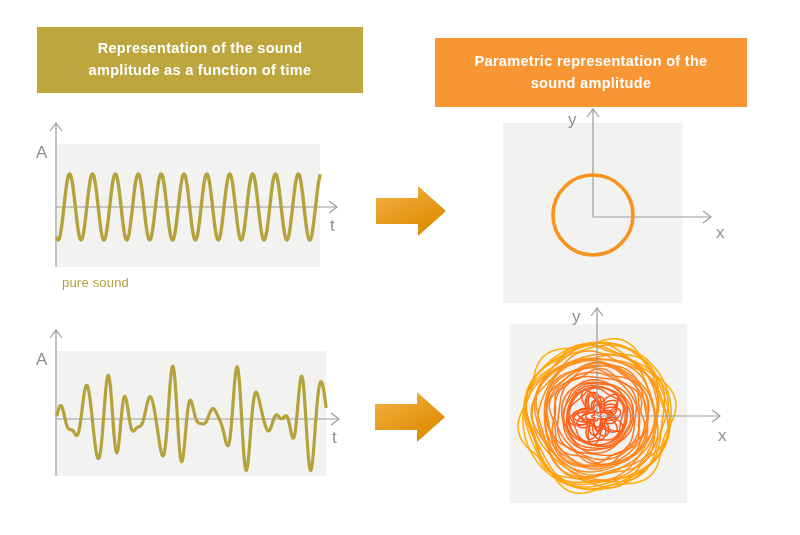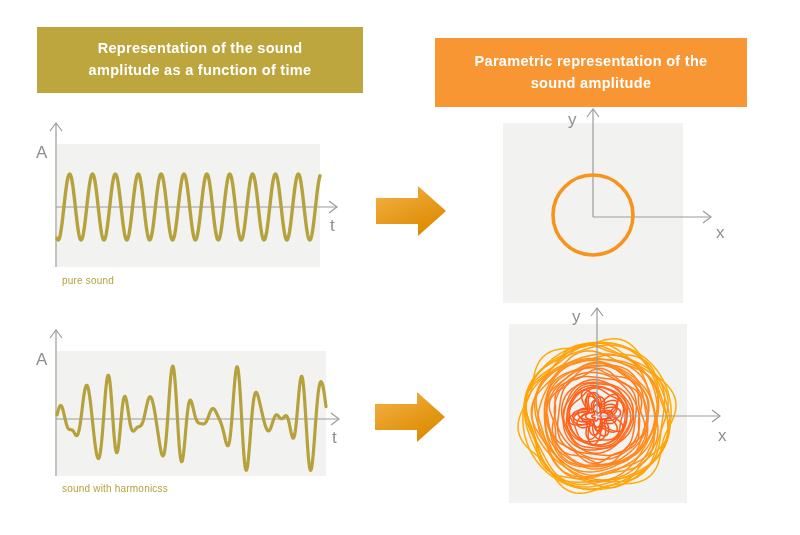--- a/index.html
+++ b/index.html
@@ -11,21 +11,21 @@
   .hdr-left{left:37px;top:27px;width:326px;height:66px;}
   .hdr-right{left:435px;top:26px;width:312px;height:69px;}
   .plot-svg{position:absolute;}
   .svg-pure-time{left:30px;top:105px;}
   .svg-pure-param{left:495px;top:100px;}
   .svg-harm-time{left:30px;top:315px;}
   .svg-harm-param{left:495px;top:298px;}
   .arrow-svg{position:absolute;}
   .arrow-top{left:375px;top:185px;}
   .arrow-bottom{left:374px;top:391px;}
-  .caption{position:absolute;font-size:10px;letter-spacing:0.2px;}
+  .caption{position:absolute;font-size:13px;letter-spacing:0.2px;}
   .cap-pure{left:62px;top:275px;}
   .cap-harm{left:62px;top:483px;}
   .axis-label{font-family:"Liberation Sans",sans-serif;font-size:17px;}
 </style>
 </head>
 <body>
 
 <div class="stage">
 
   <div class="hdr hdr-left" style="background: rgb(188, 166, 61);">Representation of the sound
@@ -59,21 +59,20 @@
   <svg class="plot-svg svg-harm-time" width="320" height="190" viewBox="0 0 320 190">
     <rect class="plot-bg" x="27" y="36" width="269" height="125" fill="#F2F2F1"></rect>
     <line class="ax" x1="26" y1="15" x2="26" y2="161" stroke="#9B9B9B" stroke-width="1.2" fill="none"></line>
     <polyline class="ax" points="20,23 26,15 32,23" stroke="#9B9B9B" stroke-width="1.2" fill="none"></polyline>
     <line class="ax" x1="26" y1="104" x2="309" y2="104" stroke="#9B9B9B" stroke-width="1.2" fill="none"></line>
     <polyline class="ax" points="301,98 309,104 301,110" stroke="#9B9B9B" stroke-width="1.2" fill="none"></polyline>
     <text class="axis-label" x="6" y="50" fill="#8F8F8F">A</text>
     <text class="axis-label" x="302" y="128" fill="#8F8F8F">t</text>
     <path id="wave-harm" d="M27.00 99.92L27.38 98.47L27.77 97.03L28.15 95.65L28.54 94.37L28.92 93.22L29.31 92.25L29.69 91.48L30.07 90.94L30.46 90.65L30.84 90.62L31.23 90.85L31.61 91.34L32.00 92.08L32.38 93.05L32.76 94.24L33.15 95.59L33.53 97.10L33.92 98.71L34.30 100.38L34.69 102.09L35.07 103.78L35.45 105.42L35.84 106.98L36.22 108.42L36.61 109.73L36.99 110.89L37.38 111.88L37.76 112.70L38.14 113.35L38.53 113.85L38.91 114.21L39.30 114.45L39.68 114.59L40.07 114.66L40.45 114.70L40.83 114.72L41.22 114.76L41.60 114.84L41.99 114.99L42.37 115.22L42.76 115.54L43.14 115.96L43.52 116.46L43.91 117.05L44.29 117.70L44.68 118.38L45.06 119.07L45.45 119.73L45.83 120.32L46.21 120.55L46.60 120.62L46.98 120.50L47.37 120.14L47.75 119.52L48.14 118.63L48.52 117.44L48.90 115.96L49.29 114.18L49.67 112.11L50.06 109.78L50.44 107.21L50.83 104.44L51.21 101.50L51.59 98.43L51.98 95.30L52.36 92.14L52.75 89.02L53.13 85.99L53.52 83.10L53.90 80.41L54.28 77.95L54.67 75.78L55.05 73.93L55.44 72.43L55.82 71.31L56.21 70.58L56.59 70.26L56.97 70.34L57.36 70.84L57.74 71.73L58.13 73.02L58.51 74.66L58.90 76.65L59.28 78.95L59.66 81.54L60.05 84.39L60.43 87.45L60.82 90.70L61.20 94.09L61.59 97.61L61.97 101.20L62.35 104.84L62.74 108.50L63.12 112.14L63.51 115.73L63.89 119.23L64.28 122.62L64.66 125.87L65.04 128.94L65.43 131.81L65.81 134.43L66.20 136.78L66.58 138.84L66.97 140.56L67.35 141.91L67.73 142.88L68.12 143.43L68.50 143.53L68.89 143.17L69.27 142.34L69.66 141.01L70.04 139.19L70.42 136.88L70.81 134.09L71.19 130.84L71.58 127.15L71.96 123.07L72.35 118.64L72.73 113.91L73.11 108.96L73.50 103.84L73.88 98.64L74.27 93.45L74.65 88.34L75.04 83.41L75.42 78.74L75.80 74.44L76.19 70.57L76.57 67.22L76.96 64.46L77.34 62.34L77.73 60.93L78.11 60.25L78.49 60.32L78.88 61.16L79.26 62.74L79.65 65.06L80.03 68.06L80.42 71.69L80.80 75.88L81.18 80.54L81.57 85.59L81.95 90.91L82.34 96.40L82.72 101.95L83.11 107.43L83.49 112.73L83.87 117.76L84.26 122.39L84.64 126.54L85.03 130.13L85.41 133.09L85.80 135.36L86.18 136.90L86.56 137.71L86.95 137.77L87.33 137.09L87.72 135.72L88.10 133.70L88.49 131.08L88.87 127.95L89.25 124.40L89.64 120.50L90.02 116.37L90.41 112.11L90.79 107.82L91.18 103.59L91.56 99.53L91.94 95.73L92.33 92.26L92.71 89.19L93.10 86.59L93.48 84.48L93.87 82.91L94.25 81.88L94.63 81.39L95.02 81.44L95.40 81.99L95.79 83.01L96.17 84.44L96.56 86.24L96.94 88.34L97.32 90.67L97.71 93.16L98.09 95.74L98.48 98.36L98.86 100.93L99.25 103.42L99.63 105.75L100.01 107.90L100.40 109.83L100.78 111.51L101.17 112.93L101.55 114.08L101.94 114.96L102.32 115.59L102.70 115.97L103.09 116.14L103.47 116.13L103.86 115.95L104.24 115.66L104.63 115.27L105.01 114.83L105.39 114.35L105.78 113.88L106.16 113.43L106.55 113.03L106.93 112.67L107.32 112.37L107.70 112.12L108.08 111.93L108.47 111.78L108.85 111.65L109.24 111.54L109.62 111.41L110.01 111.24L110.39 111.01L110.77 110.71L111.16 110.29L111.54 109.76L111.93 109.08L112.31 108.26L112.70 107.28L113.08 106.14L113.46 104.86L113.85 103.43L114.23 101.87L114.62 100.21L115.00 98.47L115.39 96.66L115.77 94.84L116.15 93.02L116.54 91.24L116.92 89.53L117.31 87.92L117.69 86.46L118.08 85.15L118.46 84.03L118.84 83.12L119.23 82.43L119.61 81.98L120.00 81.77L120.38 81.81L120.77 82.10L121.15 82.62L121.53 83.38L121.92 84.37L122.30 85.56L122.69 86.95L123.07 88.52L123.46 90.25L123.84 92.13L124.22 94.14L124.61 96.27L124.99 98.50L125.38 100.82L125.76 103.21L126.15 105.68L126.53 108.19L126.91 110.75L127.30 113.34L127.68 115.95L128.07 118.55L128.45 121.14L128.84 123.70L129.22 126.19L129.60 128.61L129.99 130.91L130.37 133.06L130.76 135.03L131.14 136.79L131.53 138.28L131.91 139.48L132.29 140.33L132.68 140.81L133.06 140.86L133.45 140.46L133.83 139.59L134.22 138.20L134.60 136.30L134.98 133.87L135.37 130.92L135.75 127.46L136.14 123.52L136.52 119.13L136.91 114.35L137.29 109.22L137.67 103.83L138.06 98.25L138.44 92.57L138.83 86.89L139.21 81.30L139.60 75.90L139.98 70.81L140.36 66.11L140.75 61.91L141.13 58.29L141.52 55.34L141.90 53.12L142.29 51.70L142.67 51.10L143.05 51.36L143.44 52.48L143.82 54.46L144.21 57.26L144.59 60.83L144.98 65.12L145.36 70.05L145.74 75.53L146.13 81.44L146.51 87.69L146.90 94.14L147.28 100.68L147.67 107.17L148.05 113.50L148.43 119.54L148.82 125.19L149.20 130.33L149.59 134.88L149.97 138.76L150.36 141.91L150.74 144.30L151.12 145.88L151.51 146.66L151.89 146.64L152.28 145.85L152.66 144.34L153.05 142.16L153.43 139.38L153.81 136.09L154.20 132.37L154.58 128.33L154.97 124.06L155.35 119.66L155.74 115.23L156.12 110.87L156.50 106.66L156.89 102.69L157.27 99.02L157.66 95.71L158.04 92.82L158.43 90.38L158.81 88.40L159.19 86.89L159.58 85.86L159.96 85.28L160.35 85.14L160.73 85.39L161.12 86.00L161.50 86.91L161.88 88.09L162.27 89.46L162.65 90.99L163.04 92.62L163.42 94.29L163.81 95.97L164.19 97.60L164.57 99.17L164.96 100.63L165.34 101.97L165.73 103.18L166.11 104.23L166.50 105.14L166.88 105.91L167.26 106.54L167.65 107.05L168.03 107.44L168.42 107.75L168.80 107.98L169.19 108.15L169.57 108.28L169.95 108.38L170.34 108.46L170.72 108.54L171.11 108.61L171.49 108.69L171.88 108.76L172.26 108.82L172.64 108.87L173.03 108.89L173.41 108.88L173.80 108.82L174.18 108.69L174.57 108.50L174.95 108.22L175.33 107.86L175.72 107.39L176.10 106.83L176.49 106.17L176.87 105.42L177.26 104.58L177.64 103.67L178.02 102.70L178.41 101.68L178.79 100.65L179.18 99.61L179.56 98.60L179.95 97.63L180.33 96.72L180.71 95.89L181.10 95.17L181.48 94.57L181.87 94.10L182.25 93.76L182.64 93.57L183.02 93.52L183.40 93.61L183.79 93.83L184.17 94.18L184.56 94.64L184.94 95.19L185.33 95.83L185.71 96.54L186.09 97.29L186.48 98.08L186.86 98.89L187.25 99.72L187.63 100.54L188.02 101.37L188.40 102.19L188.78 103.02L189.17 103.85L189.55 104.69L189.94 105.55L190.32 106.45L190.71 107.40L191.09 108.42L191.47 109.50L191.86 110.67L192.24 111.93L192.63 113.29L193.01 114.73L193.40 116.27L193.78 117.87L194.16 119.53L194.55 121.21L194.93 122.88L195.32 124.52L195.70 126.06L196.09 127.47L196.47 128.69L196.85 129.68L197.24 130.37L197.62 130.73L198.01 130.70L198.39 130.23L198.78 129.31L199.16 127.89L199.54 125.96L199.93 123.51L200.31 120.55L200.70 117.11L201.08 113.20L201.47 108.89L201.85 104.21L202.23 99.26L202.62 94.09L203.00 88.82L203.39 83.52L203.77 78.32L204.16 73.30L204.54 68.59L204.92 64.27L205.31 60.46L205.69 57.25L206.08 54.71L206.46 52.92L206.85 51.93L207.23 51.79L207.61 52.51L208.00 54.11L208.38 56.57L208.77 59.86L209.15 63.93L209.54 68.71L209.92 74.12L210.30 80.07L210.69 86.45L211.07 93.14L211.46 100.01L211.84 106.95L212.23 113.81L212.61 120.49L212.99 126.84L213.38 132.76L213.76 138.15L214.15 142.92L214.53 146.98L214.92 150.28L215.30 152.77L215.68 154.43L216.07 155.25L216.45 155.22L216.84 154.39L217.22 152.79L217.61 150.47L217.99 147.51L218.37 143.97L218.76 139.95L219.14 135.54L219.53 130.84L219.91 125.94L220.30 120.93L220.68 115.92L221.06 110.98L221.45 106.20L221.83 101.66L222.22 97.40L222.60 93.50L222.99 89.98L223.37 86.88L223.75 84.21L224.14 82.00L224.52 80.23L224.91 78.89L225.29 77.98L225.68 77.46L226.06 77.32L226.44 77.50L226.83 77.99L227.21 78.73L227.60 79.71L227.98 80.87L228.37 82.19L228.75 83.63L229.13 85.17L229.52 86.79L229.90 88.45L230.29 90.14L230.67 91.85L231.06 93.56L231.44 95.27L231.82 96.96L232.21 98.63L232.59 100.27L232.98 101.89L233.36 103.46L233.75 104.99L234.13 106.46L234.51 107.87L234.90 109.21L235.28 110.47L235.67 111.62L236.05 112.67L236.44 113.60L236.82 114.38L237.20 115.02L237.59 115.50L237.97 115.81L238.36 115.94L238.74 115.90L239.13 115.67L239.51 115.27L239.89 114.70L240.28 113.98L240.66 113.12L241.05 112.13L241.43 111.05L241.82 109.89L242.20 108.70L242.58 107.48L242.97 106.28L243.35 105.11L243.74 104.02L244.12 103.02L244.51 102.13L244.89 101.38L245.27 100.76L245.66 100.31L246.04 100.00L246.43 99.85L246.81 99.85L247.20 99.98L247.58 100.22L247.96 100.56L248.35 100.97L248.73 101.43L249.12 101.90L249.50 102.36L249.89 102.79L250.27 103.17L250.65 103.46L251.04 103.67L251.42 103.77L251.81 103.76L252.19 103.65L252.58 103.44L252.96 103.14L253.34 102.77L253.73 102.36L254.11 101.93L254.50 101.52L254.88 101.16L255.27 100.88L255.65 100.72L256.03 100.71L256.42 100.87L256.80 101.24L257.19 101.81L257.57 102.62L257.96 103.65L258.34 104.89L258.72 106.34L259.11 107.96L259.49 109.73L259.88 111.59L260.26 113.50L260.65 115.40L261.03 117.23L261.41 118.92L261.80 120.42L262.18 121.65L262.57 122.55L262.95 123.08L263.34 123.18L263.72 122.81L264.10 121.94L264.49 120.56L264.87 118.66L265.26 116.25L265.64 113.36L266.03 110.02L266.41 106.29L266.79 102.23L267.18 97.92L267.56 93.44L267.95 88.89L268.33 84.38L268.72 80.00L269.10 75.86L269.48 72.06L269.87 68.70L270.25 65.87L270.64 63.66L271.02 62.12L271.41 61.32L271.79 61.30L272.17 62.08L272.56 63.66L272.94 66.03L273.33 69.17L273.71 73.02L274.10 77.52L274.48 82.59L274.86 88.14L275.25 94.07L275.63 100.27L276.02 106.61L276.40 112.99L276.79 119.27L277.17 125.34L277.55 131.10L277.94 136.42L278.32 141.22L278.71 145.41L279.09 148.92L279.48 151.70L279.86 153.71L280.24 154.92L280.63 155.32L281.01 154.93L281.40 153.76L281.78 151.85L282.17 149.26L282.55 146.04L282.93 142.28L283.32 138.03L283.70 133.40L284.09 128.46L284.47 123.31L284.86 118.03L285.24 112.71L285.62 107.43L286.01 102.27L286.39 97.30L286.78 92.58L287.16 88.16L287.55 84.09L287.93 80.40L288.31 77.13L288.70 74.30L289.08 71.91L289.47 69.98L289.85 68.49L290.24 67.45L290.62 66.84L291.00 66.64L291.39 66.85L291.77 67.43L292.16 68.36L292.54 69.62L292.93 71.19L293.31 73.04L293.69 75.14L294.08 77.47L294.46 80.01L294.85 82.72L295.23 85.59L295.62 88.59L296.00 91.68" fill="none" stroke="#B5A23C" stroke-width="3.2" stroke-linejoin="round" stroke-linecap="round"></path>
   </svg>
-  <div class="caption cap-harm" style="color: rgb(181, 162, 60);">sound with harmonicss</div>
 
   <svg class="plot-svg svg-harm-param" width="250" height="237" viewBox="0 0 250 237">
     <rect class="plot-bg" x="14" y="26" width="178" height="179" fill="#F2F2F1"></rect>
     <g id="spiral-group">
         <path d="M179.0 118.0L179.9 115.3L180.5 112.5L180.9 109.7L181.0 106.9L180.8 104.1L180.3 101.3L179.5 98.6L178.4 96.0L177.0 93.5L175.5 91.2L173.7 88.9L171.8 86.8L169.7 84.9L167.7 83.0L165.6 81.2L163.5 79.5L161.4 77.8L159.5 76.1L157.7 74.4L155.9 72.6L154.3 70.7L152.7 68.8L151.2 66.8L149.8 64.7L148.4 62.5L146.9 60.2L145.4 57.9L143.8 55.6L142.2 53.3L140.4 51.1L138.4 49.0L136.3 47.1L134.1 45.4L131.7 43.9L129.1 42.7L126.5 41.8L123.7 41.2L120.9 40.8L118.1 40.8L115.3 41.0L112.5 41.4L109.7 42.1L107.0 42.8L104.3 43.7L101.7 44.6L99.2 45.6L96.7 46.5L94.2 47.3L91.8 48.0L89.4 48.6L87.0 49.1L84.6 49.5L82.1 49.8L79.5 50.0L76.9 50.1L74.2 50.2L71.5 50.4L68.7 50.6L65.9 50.9L63.0 51.4L60.3 52.0L57.6 52.9L55.0 54.0L52.5 55.4L50.2 57.0L48.1 58.9L46.2 60.9L44.5 63.2L43.1 65.6L41.9 68.2L40.8 70.9L40.0 73.6L39.3 76.3L38.8 79.1L38.3 81.8L37.8 84.5L37.4 87.0L36.9 89.6L36.3 92.0L35.6 94.4L34.8 96.7L33.9 99.0L32.9 101.3L31.8 103.6L30.5 106.0L29.3 108.4L28.1 110.8L26.9 113.4L25.7 116.0L24.8 118.6L24.0 121.4L23.4 124.2L23.1 127.0L23.0 129.8L23.3 132.6L23.9 135.3L24.8 138.0L25.9 140.6L27.3 143.0L28.9 145.4L30.8 147.6L32.7 149.6L34.8 151.6L36.9 153.5L39.0 155.2L41.0 156.9L43.0 158.6L44.9 160.3L46.8 162.1L48.5 163.8L50.1 165.7L51.6 167.7L53.1 169.7L54.6 171.8L56.0 174.1L57.4 176.3L58.9 178.6L60.5 180.9L62.3 183.2L64.1 185.4L66.1 187.4L68.2 189.3L70.5 191.0L72.9 192.4L75.5 193.5L78.2 194.4L80.9 194.9L83.7 195.2L86.6 195.2L89.4 194.9L92.2 194.4L95.0 193.8L97.7 193.0L100.3 192.1L102.9 191.1L105.4 190.2L107.9 189.3L110.3 188.5L112.7 187.8L115.1 187.2L117.6 186.8L120.0 186.4L122.5 186.2L125.1 186.0L127.7 185.9L130.5 185.7L133.2 185.6L136.0 185.4L138.8 185.0L141.6 184.5L144.4 183.8L147.1 182.8L149.7 181.7L152.1 180.2L154.3 178.6L156.4 176.7L158.2 174.5L159.8 172.2L161.2 169.8L162.4 167.2L163.4 164.5L164.2 161.7L164.8 159.0L165.4 156.3L165.8 153.6L166.3 150.9L166.8 148.3L167.3 145.8L167.9 143.4L168.6 141.0L169.4 138.7L170.3 136.4L171.4 134.1L172.5 131.8L173.7 129.4L175.0 127.0L176.2 124.6L177.4 122.0L178.5 119.4L179.5 116.7Z" fill="none" stroke="#ffac05" stroke-width="1.5"></path>
         <path d="M176.1 118.0L176.1 115.4L176.1 112.8L176.0 110.2L175.8 107.6L175.4 105.0L175.0 102.4L174.5 99.9L173.9 97.3L173.2 94.8L172.4 92.3L171.5 89.8L170.6 87.4L169.5 85.0L168.4 82.6L167.1 80.3L165.8 78.0L164.4 75.8L162.9 73.6L161.3 71.5L159.6 69.5L157.9 67.5L156.1 65.6L154.2 63.7L152.3 61.9L150.2 60.2L148.2 58.6L146.0 57.1L143.9 55.6L141.6 54.2L139.3 52.9L137.0 51.7L134.6 50.6L132.2 49.6L129.8 48.6L127.3 47.8L124.8 47.0L122.3 46.4L119.7 45.8L117.2 45.3L114.6 44.9L112.0 44.6L109.4 44.4L106.9 44.3L104.3 44.3L101.7 44.4L99.1 44.5L96.6 44.8L94.0 45.1L91.5 45.5L89.0 46.0L86.5 46.6L84.0 47.3L81.6 48.0L79.2 48.9L76.8 49.8L74.4 50.8L72.1 51.8L69.8 53.0L67.6 54.2L65.4 55.4L63.3 56.8L61.2 58.2L59.1 59.7L57.1 61.2L55.1 62.8L53.2 64.5L51.4 66.2L49.6 68.0L47.9 69.9L46.2 71.8L44.6 73.7L43.0 75.8L41.5 77.8L40.1 79.9L38.8 82.1L37.5 84.3L36.3 86.5L35.2 88.8L34.1 91.1L33.1 93.5L32.2 95.9L31.4 98.3L30.7 100.8L30.0 103.3L29.4 105.8L28.9 108.3L28.5 110.9L28.2 113.5L28.0 116.0L27.9 118.6L27.9 121.2L27.9 123.8L28.1 126.4L28.3 129.0L28.7 131.6L29.1 134.2L29.6 136.7L30.2 139.3L31.0 141.8L31.8 144.3L32.7 146.8L33.7 149.2L34.8 151.6L35.9 154.0L37.2 156.3L38.6 158.5L40.0 160.7L41.5 162.9L43.1 165.0L44.8 167.0L46.5 169.0L48.4 170.9L50.3 172.7L52.2 174.5L54.2 176.2L56.3 177.8L58.5 179.3L60.7 180.7L62.9 182.1L65.2 183.4L67.6 184.6L70.0 185.6L72.4 186.7L74.8 187.6L77.3 188.4L79.8 189.1L82.3 189.8L84.9 190.3L87.4 190.8L90.0 191.1L92.6 191.4L95.2 191.6L97.8 191.7L100.4 191.7L102.9 191.6L105.5 191.4L108.1 191.1L110.6 190.8L113.1 190.3L115.6 189.8L118.1 189.2L120.6 188.5L123.0 187.8L125.4 186.9L127.8 186.0L130.1 185.0L132.4 183.9L134.7 182.8L136.9 181.5L139.1 180.2L141.2 178.9L143.3 177.4L145.4 175.9L147.4 174.4L149.3 172.8L151.2 171.1L153.0 169.3L154.8 167.5L156.5 165.7L158.2 163.7L159.8 161.8L161.3 159.7L162.8 157.7L164.2 155.6L165.5 153.4L166.8 151.2L168.0 148.9L169.1 146.6L170.1 144.3L171.1 141.9L172.0 139.5L172.8 137.1L173.5 134.6L174.1 132.1L174.7 129.6L175.2 127.1L175.5 124.5L175.8 121.9L176.0 119.3L176.1 116.8Z" fill="none" stroke="#ffaa07" stroke-width="1.5"></path>
         <path d="M174.4 118.0L174.0 115.5L173.6 113.0L173.0 110.5L172.4 108.1L171.8 105.7L171.0 103.3L170.2 100.9L169.4 98.6L168.5 96.3L167.6 94.0L166.7 91.8L165.7 89.6L164.7 87.3L163.6 85.1L162.5 83.0L161.4 80.8L160.2 78.6L158.9 76.5L157.6 74.4L156.3 72.3L154.9 70.2L153.4 68.2L151.9 66.2L150.2 64.2L148.5 62.3L146.7 60.4L144.9 58.7L142.9 57.0L140.9 55.4L138.8 53.9L136.6 52.5L134.4 51.2L132.0 50.0L129.7 48.9L127.2 48.0L124.7 47.2L122.2 46.5L119.7 46.0L117.1 45.6L114.5 45.3L112.0 45.1L109.4 45.1L106.8 45.2L104.2 45.3L101.7 45.6L99.2 46.0L96.7 46.5L94.2 47.0L91.8 47.6L89.4 48.3L87.0 49.1L84.7 49.9L82.3 50.7L80.0 51.6L77.8 52.5L75.5 53.5L73.3 54.4L71.1 55.5L68.9 56.5L66.7 57.6L64.5 58.8L62.4 60.0L60.2 61.2L58.1 62.5L56.0 63.9L53.9 65.3L51.9 66.8L49.9 68.3L48.0 70.0L46.1 71.7L44.2 73.5L42.5 75.4L40.8 77.3L39.2 79.4L37.7 81.5L36.3 83.7L35.0 85.9L33.8 88.2L32.8 90.6L31.9 93.1L31.1 95.6L30.4 98.1L29.9 100.6L29.5 103.2L29.2 105.8L29.1 108.4L29.1 110.9L29.2 113.5L29.4 116.1L29.7 118.6L30.1 121.1L30.5 123.6L31.1 126.1L31.7 128.5L32.4 130.9L33.2 133.3L34.0 135.6L34.8 137.9L35.7 140.2L36.6 142.5L37.6 144.7L38.6 147.0L39.6 149.2L40.7 151.4L41.8 153.6L42.9 155.7L44.1 157.9L45.4 160.0L46.7 162.1L48.0 164.2L49.5 166.3L51.0 168.3L52.5 170.3L54.2 172.3L55.9 174.2L57.7 176.0L59.6 177.7L61.6 179.4L63.6 181.0L65.7 182.5L67.9 183.9L70.2 185.1L72.5 186.3L74.9 187.3L77.4 188.2L79.9 189.0L82.4 189.6L84.9 190.1L87.5 190.5L90.1 190.8L92.7 190.9L95.2 190.9L97.8 190.8L100.4 190.6L102.9 190.3L105.4 189.9L107.9 189.4L110.4 188.8L112.8 188.2L115.2 187.5L117.6 186.7L119.9 185.9L122.2 185.1L124.5 184.2L126.8 183.3L129.0 182.3L131.2 181.3L133.4 180.3L135.6 179.2L137.8 178.1L140.0 176.9L142.1 175.7L144.3 174.5L146.4 173.2L148.5 171.8L150.5 170.4L152.6 168.9L154.6 167.3L156.5 165.6L158.4 163.9L160.2 162.1L161.9 160.2L163.6 158.2L165.2 156.1L166.7 154.0L168.0 151.8L169.3 149.5L170.4 147.2L171.4 144.8L172.3 142.3L173.1 139.8L173.7 137.3L174.2 134.8L174.6 132.2L174.8 129.6L174.9 127.0L174.9 124.4L174.8 121.9L174.6 119.3L174.2 116.8Z" fill="none" stroke="#ffa709" stroke-width="1.5"></path>
         <path d="M171.8 118.0L171.3 115.6L170.7 113.2L170.1 110.8L169.4 108.5L168.7 106.2L168.0 103.9L167.2 101.7L166.5 99.5L165.7 97.2L164.9 95.0L164.1 92.9L163.2 90.7L162.4 88.5L161.5 86.3L160.6 84.1L159.6 81.9L158.6 79.7L157.6 77.5L156.5 75.3L155.3 73.1L154.0 71.0L152.7 68.8L151.3 66.8L149.7 64.7L148.1 62.8L146.4 60.9L144.6 59.1L142.7 57.4L140.6 55.8L138.5 54.3L136.4 52.9L134.1 51.7L131.7 50.6L129.3 49.7L126.9 48.9L124.4 48.3L121.9 47.8L119.3 47.4L116.8 47.2L114.2 47.1L111.7 47.1L109.2 47.3L106.6 47.5L104.2 47.9L101.7 48.3L99.3 48.8L96.9 49.4L94.5 50.0L92.2 50.7L89.9 51.4L87.7 52.1L85.4 52.9L83.2 53.6L81.0 54.4L78.8 55.2L76.6 56.0L74.4 56.9L72.2 57.7L70.0 58.6L67.8 59.5L65.6 60.5L63.4 61.5L61.2 62.5L59.0 63.7L56.8 64.8L54.7 66.1L52.6 67.5L50.5 68.9L48.5 70.4L46.5 72.1L44.7 73.8L42.9 75.6L41.2 77.6L39.6 79.6L38.1 81.7L36.8 83.9L35.6 86.2L34.5 88.5L33.6 90.9L32.8 93.4L32.2 95.9L31.7 98.4L31.4 101.0L31.2 103.5L31.1 106.1L31.1 108.6L31.3 111.1L31.6 113.7L31.9 116.1L32.4 118.6L32.9 121.0L33.5 123.4L34.1 125.7L34.8 128.1L35.5 130.3L36.2 132.6L36.9 134.8L37.7 137.1L38.5 139.3L39.3 141.5L40.1 143.7L41.0 145.9L41.8 148.1L42.7 150.3L43.6 152.5L44.6 154.7L45.6 156.9L46.7 159.1L47.8 161.2L49.0 163.4L50.3 165.6L51.6 167.7L53.1 169.7L54.6 171.7L56.3 173.7L58.0 175.6L59.9 177.3L61.8 179.0L63.8 180.6L66.0 182.0L68.2 183.4L70.5 184.6L72.8 185.6L75.2 186.5L77.7 187.3L80.2 187.9L82.7 188.3L85.3 188.7L87.8 188.9L90.4 188.9L92.9 188.9L95.5 188.7L98.0 188.4L100.4 188.0L102.9 187.6L105.3 187.1L107.7 186.5L110.0 185.8L112.3 185.2L114.6 184.5L116.9 183.7L119.1 183.0L121.3 182.2L123.5 181.4L125.7 180.6L127.9 179.8L130.1 178.9L132.3 178.1L134.5 177.2L136.7 176.3L138.9 175.3L141.1 174.3L143.3 173.2L145.5 172.1L147.7 170.9L149.8 169.6L151.9 168.2L154.0 166.7L156.0 165.2L157.9 163.5L159.8 161.8L161.5 159.9L163.2 157.9L164.8 155.9L166.2 153.8L167.5 151.5L168.7 149.2L169.7 146.9L170.6 144.5L171.4 142.0L171.9 139.5L172.4 137.0L172.7 134.4L172.9 131.9L172.9 129.3L172.8 126.8L172.7 124.2L172.4 121.7L172.0 119.3L171.5 116.8Z" fill="none" stroke="#ffa40b" stroke-width="1.5"></path>
         <path d="M171.8 118.0L170.9 115.6L170.0 113.2L169.0 110.9L168.1 108.7L167.2 106.5L166.4 104.3L165.7 102.1L165.0 99.9L164.4 97.7L164.0 95.4L163.6 93.1L163.2 90.7L162.8 88.3L162.4 85.8L161.9 83.3L161.4 80.8L160.7 78.3L159.9 75.8L158.9 73.4L157.7 71.1L156.3 68.9L154.7 66.9L152.9 65.1L150.9 63.4L148.8 61.9L146.5 60.7L144.2 59.7L141.7 58.8L139.2 58.1L136.7 57.5L134.2 57.1L131.7 56.7L129.2 56.4L126.8 56.1L124.4 55.7L122.1 55.3L119.9 54.9L117.6 54.3L115.4 53.7L113.2 53.0L111.0 52.2L108.7 51.3L106.5 50.4L104.1 49.5L101.7 48.7L99.3 47.9L96.7 47.2L94.2 46.7L91.6 46.4L89.0 46.3L86.4 46.5L83.9 46.9L81.4 47.5L79.0 48.4L76.7 49.5L74.5 50.9L72.4 52.4L70.4 54.1L68.6 56.0L66.8 57.9L65.2 59.9L63.6 61.8L62.1 63.8L60.6 65.7L59.2 67.6L57.7 69.4L56.1 71.1L54.5 72.8L52.9 74.3L51.1 75.9L49.3 77.4L47.5 78.9L45.5 80.5L43.6 82.1L41.7 83.7L39.8 85.5L37.9 87.3L36.2 89.3L34.7 91.4L33.3 93.6L32.2 95.9L31.3 98.3L30.6 100.8L30.2 103.3L30.0 105.9L30.1 108.5L30.4 111.1L31.0 113.6L31.6 116.1L32.4 118.6L33.3 121.0L34.3 123.3L35.2 125.6L36.1 127.8L37.0 130.1L37.8 132.2L38.5 134.4L39.1 136.7L39.7 138.9L40.1 141.2L40.5 143.5L40.9 145.9L41.3 148.3L41.7 150.8L42.2 153.3L42.8 155.8L43.5 158.3L44.3 160.8L45.4 163.2L46.6 165.4L48.1 167.6L49.7 169.6L51.5 171.4L53.6 173.0L55.7 174.4L58.0 175.6L60.4 176.6L62.9 177.4L65.4 178.1L67.9 178.6L70.4 179.0L72.9 179.4L75.4 179.7L77.8 180.0L80.1 180.4L82.4 180.8L84.7 181.2L86.9 181.8L89.1 182.5L91.3 183.2L93.5 184.0L95.8 184.9L98.1 185.8L100.5 186.7L102.9 187.5L105.3 188.3L107.9 188.9L110.4 189.4L113.0 189.6L115.6 189.7L118.2 189.5L120.7 189.0L123.2 188.3L125.6 187.3L127.9 186.2L130.0 184.8L132.1 183.2L134.0 181.4L135.8 179.6L137.6 177.6L139.2 175.7L140.7 173.7L142.2 171.7L143.7 169.8L145.2 168.0L146.7 166.2L148.2 164.5L149.8 162.9L151.5 161.3L153.3 159.7L155.1 158.2L157.0 156.7L158.9 155.2L160.9 153.5L162.8 151.9L164.7 150.1L166.5 148.2L168.1 146.2L169.7 144.1L171.0 141.9L172.1 139.5L172.9 137.1L173.5 134.6L173.9 132.1L174.0 129.5L173.8 126.9L173.4 124.3L172.9 121.8L172.2 119.3L171.4 116.8Z" fill="none" stroke="#ffa30c" stroke-width="1.5"></path>
         <path d="M171.2 118.0L171.8 115.6L172.3 113.1L172.8 110.5L173.0 108.0L173.2 105.4L173.1 102.8L172.8 100.3L172.4 97.8L171.7 95.3L170.9 92.9L169.8 90.5L168.6 88.3L167.2 86.1L165.6 84.1L163.9 82.1L162.1 80.3L160.2 78.6L158.2 77.0L156.2 75.5L154.2 74.0L152.2 72.7L150.1 71.3L148.1 70.1L146.1 68.8L144.2 67.5L142.2 66.2L140.3 64.9L138.5 63.6L136.6 62.2L134.8 60.8L132.9 59.4L131.1 57.9L129.2 56.5L127.2 55.0L125.2 53.5L123.2 52.1L121.0 50.7L118.8 49.5L116.6 48.3L114.2 47.2L111.8 46.4L109.3 45.6L106.8 45.1L104.3 44.8L101.7 44.7L99.1 44.8L96.6 45.1L94.1 45.5L91.6 46.2L89.2 47.1L86.8 48.1L84.5 49.3L82.3 50.6L80.2 52.0L78.1 53.4L76.1 54.9L74.2 56.4L72.3 58.0L70.5 59.5L68.7 61.0L66.8 62.4L65.0 63.9L63.2 65.3L61.4 66.6L59.5 68.0L57.6 69.3L55.6 70.6L53.7 71.9L51.7 73.3L49.7 74.7L47.7 76.1L45.7 77.7L43.7 79.3L41.8 81.0L40.0 82.8L38.3 84.7L36.7 86.8L35.3 88.9L34.1 91.1L33.0 93.5L32.1 95.9L31.4 98.3L30.9 100.9L30.6 103.4L30.5 106.0L30.6 108.6L30.9 111.1L31.3 113.6L31.9 116.1L32.5 118.6L33.3 121.0L34.1 123.3L34.9 125.6L35.8 127.9L36.7 130.1L37.6 132.3L38.4 134.5L39.2 136.6L39.9 138.8L40.7 141.0L41.3 143.2L42.0 145.4L42.7 147.7L43.3 149.9L44.0 152.3L44.7 154.6L45.5 157.0L46.3 159.3L47.2 161.7L48.3 164.0L49.5 166.3L50.8 168.5L52.3 170.6L53.9 172.6L55.6 174.5L57.5 176.2L59.5 177.8L61.7 179.2L63.9 180.4L66.3 181.5L68.7 182.3L71.2 183.0L73.7 183.5L76.3 183.9L78.8 184.1L81.3 184.3L83.8 184.3L86.3 184.2L88.8 184.1L91.2 184.0L93.6 183.8L95.9 183.7L98.2 183.6L100.5 183.5L102.8 183.5L105.1 183.4L107.4 183.5L109.7 183.5L112.1 183.6L114.5 183.7L116.9 183.8L119.3 183.8L121.8 183.8L124.3 183.7L126.9 183.5L129.4 183.2L131.9 182.8L134.4 182.2L136.9 181.5L139.3 180.6L141.6 179.5L143.8 178.2L146.0 176.7L147.9 175.1L149.8 173.3L151.5 171.4L153.0 169.3L154.4 167.2L155.7 164.9L156.8 162.6L157.8 160.3L158.7 157.9L159.5 155.5L160.2 153.1L160.9 150.8L161.5 148.4L162.1 146.1L162.7 143.9L163.3 141.6L163.9 139.4L164.6 137.2L165.3 135.0L166.0 132.9L166.8 130.7L167.6 128.5L168.4 126.2L169.2 123.9L170.0 121.6L170.8 119.3L171.5 116.8Z" fill="none" stroke="#ffa30c" stroke-width="1.5"></path>

